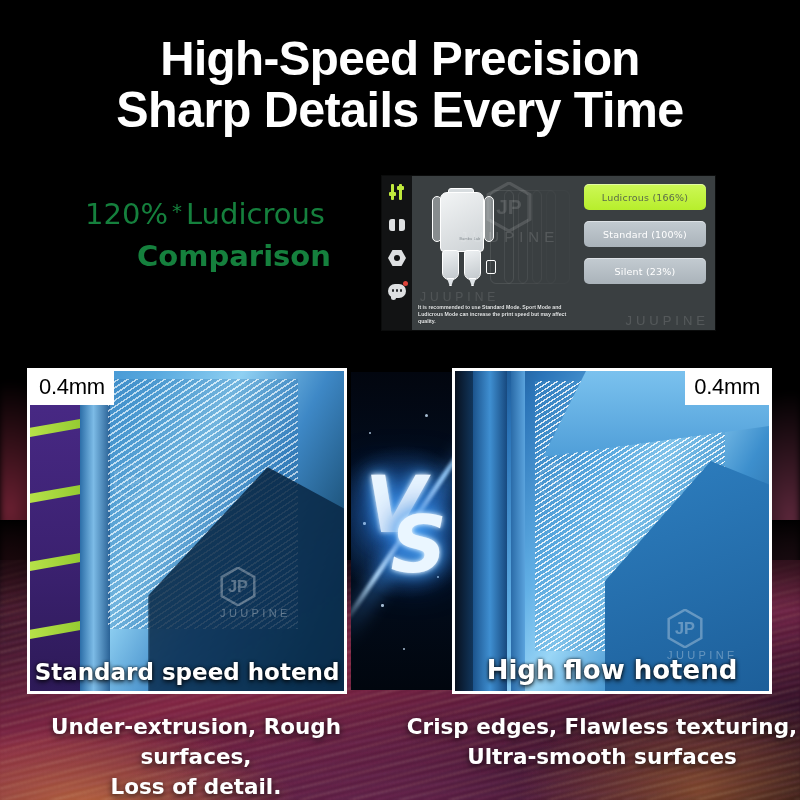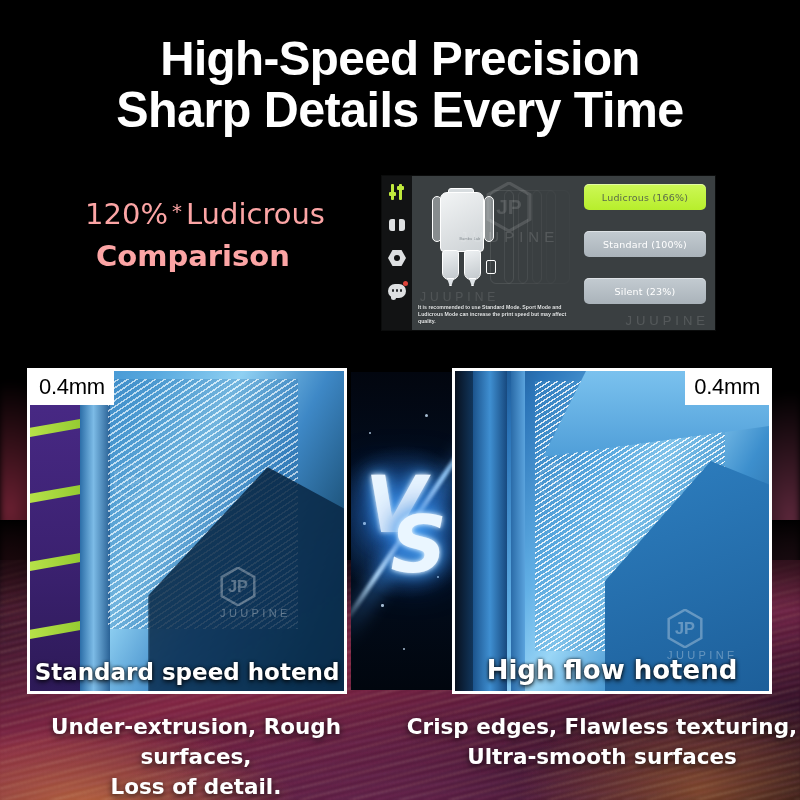--- a/index.html
+++ b/index.html
@@ -63,25 +63,25 @@
     font-weight:bold; font-size:49px; line-height:52px;
     letter-spacing:-0.6px;
     font-family:"Liberation Sans", sans-serif;
     transform:scaleX(.97);
   }
   .headline .l2 { display:block; font-size:50px; }
 
   
   .subtitle {
     position:absolute; left:32px; top:190px; width:340px;
-    color:#fca5a5; font-size:29px; line-height:42px;
+    color:#15803d; font-size:29px; line-height:42px;
     font-family:"DejaVu Sans", sans-serif; font-weight:400;
   }
   .subtitle .row1 { display:block; text-align:center; padding-left:6px; }
-  .subtitle .row2 { display:block; text-align:left; padding-left:64px; font-weight:bold; }
+  .subtitle .row2 { display:block; text-align:center; padding-left:64px; font-weight:bold; }
   .subtitle .pct { font-weight:400; }
   .subtitle .star { font-size:20px; vertical-align:6px; padding:0 4px; }
 
   
   .ui-panel {
     position:absolute; left:382px; top:176px; width:333px; height:154px;
     background:#2f3335; overflow:hidden;
     box-shadow:0 0 0 1px #0b0c0c;
   }
   .ui-sidebar {
@@ -173,21 +173,21 @@
 
   .ui-note {
     position:absolute; left:6px; bottom:5px; width:150px;
     color:#e8ebec; font-size:5.2px; line-height:7px;
     font-family:"Liberation Sans", sans-serif; font-weight:bold;
     text-shadow:0 0 1px rgba(0,0,0,.8);
   }
 
   .ui-modes {
     position:absolute; left:172px; top:8px; width:122px;
-    display:flex; flex-direction:column; gap:21px;
+    display:flex; flex-direction:column; gap:11px;
   }
   .mode-btn {
     height:26px; border-radius:5px;
     display:flex; align-items:center; justify-content:center;
     font-size:9.5px; letter-spacing:.2px;
     font-family:"DejaVu Sans", sans-serif;
     background:linear-gradient(#c3cbd1,#aab3ba); color:#ffffff;
     box-shadow:inset 0 1px 0 rgba(255,255,255,.45);
   }
   .mode-btn.active {

